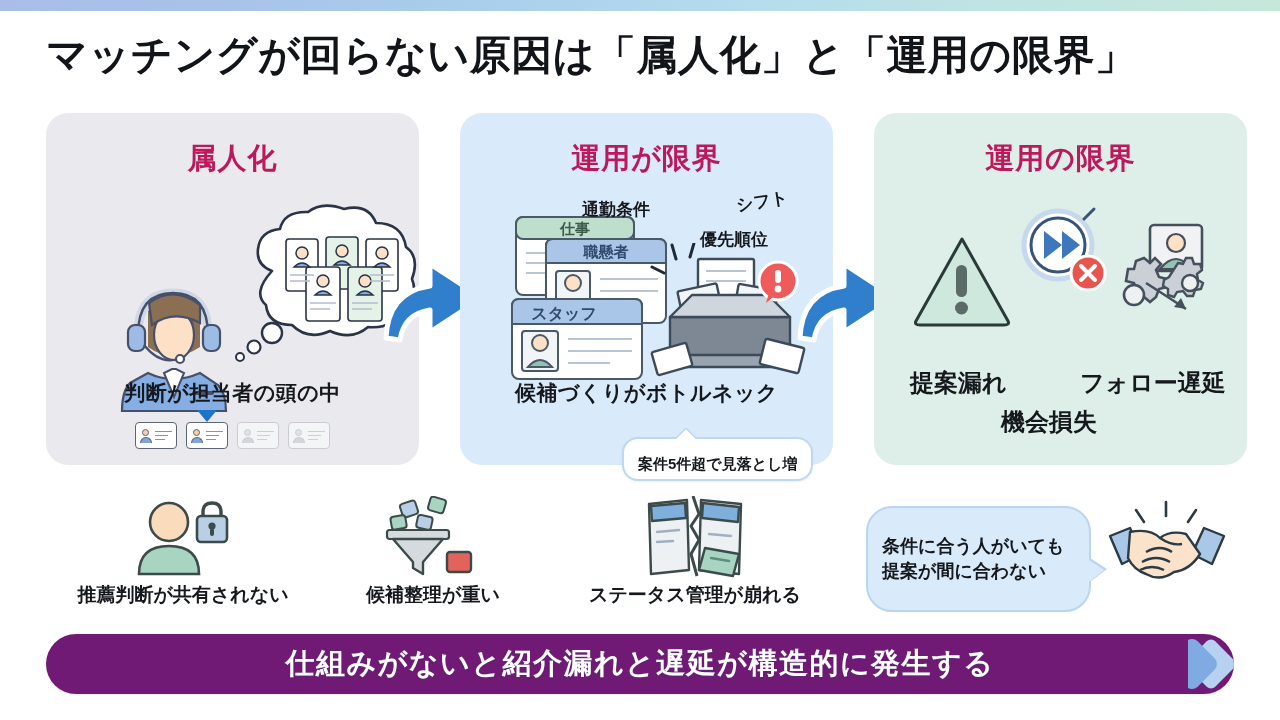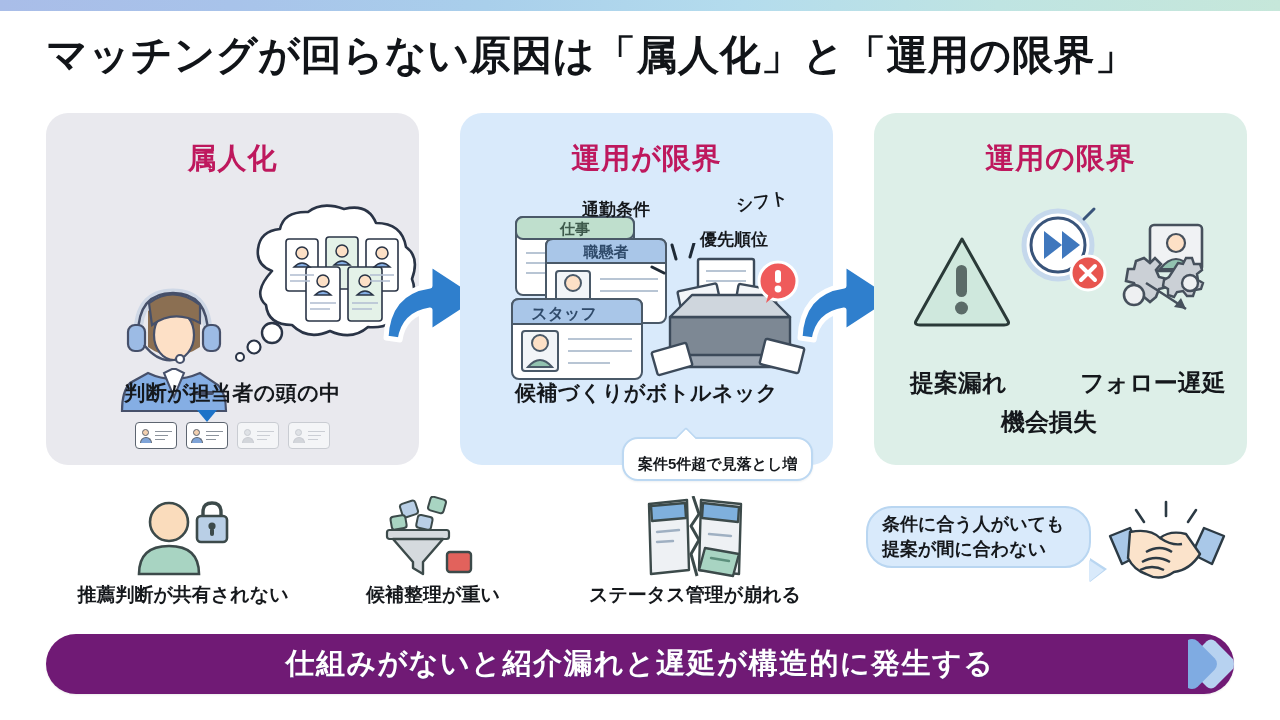--- a/index.html
+++ b/index.html
@@ -116,21 +116,21 @@
     margin-top:4px;font-size:19px;font-weight:700;color:#15181c;white-space:nowrap;
   }
   .b1{left:48px;width:270px;}
   .b2{left:338px;width:190px;}
   .b3{left:550px;width:290px;}
 
   
   .bubble{
     position:absolute;left:866px;top:506px;width:225px;
     background:#d9eafb;border:2px solid #b9d6f1;border-radius:26px;
-    padding:4px 14px;box-sizing:border-box;
+    padding:26px 14px;box-sizing:border-box;
   }
   .bubble .btxt{
     font-size:18px;font-weight:700;color:#15181c;line-height:1.38;white-space:nowrap;
   }
   .bubble:after{
     content:"";position:absolute;right:-15px;top:52px;width:0;height:0;
     border-top:10px solid transparent;border-bottom:12px solid transparent;
     border-left:15px solid #d9eafb;
   }
   .bubble:before{

